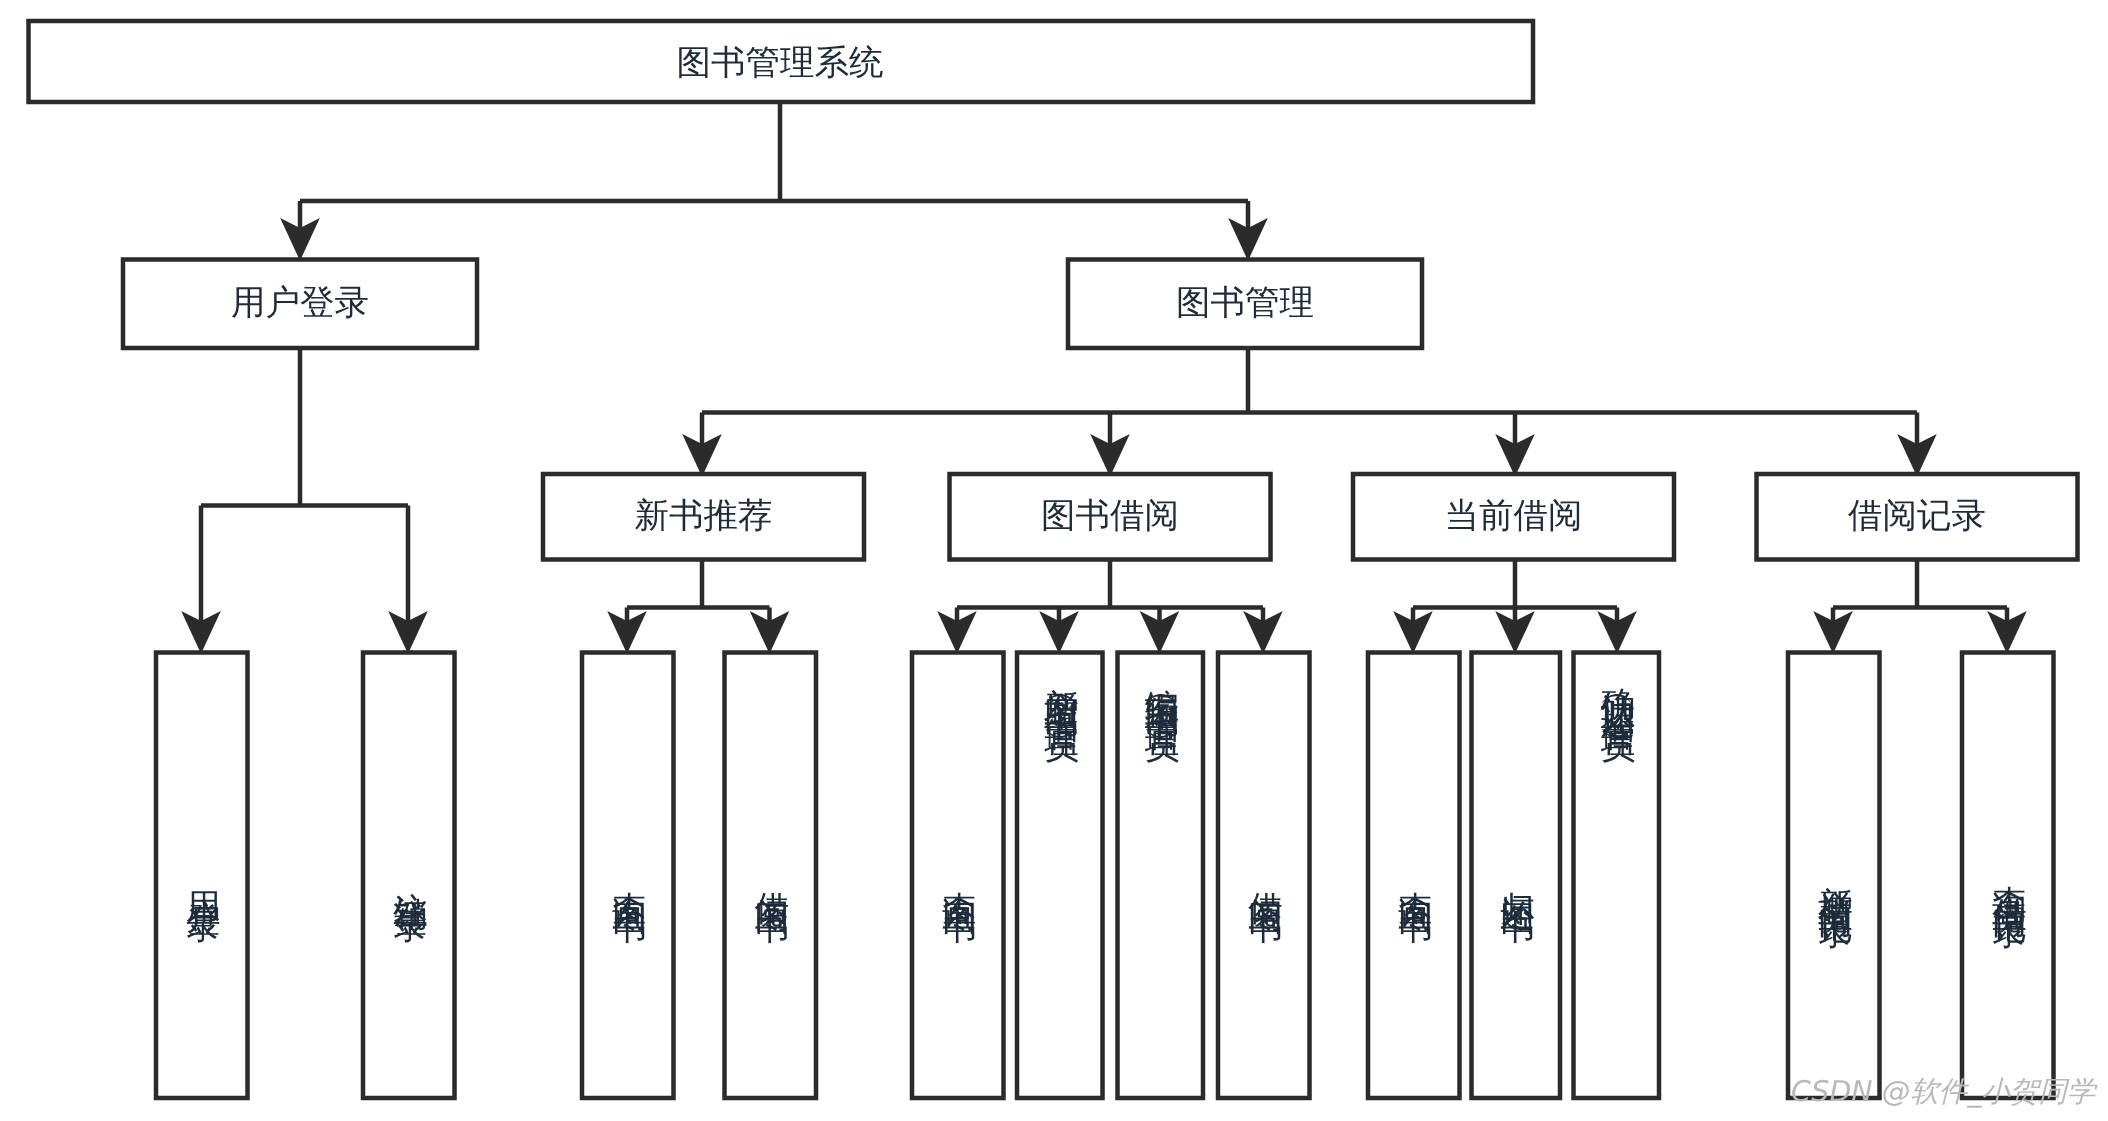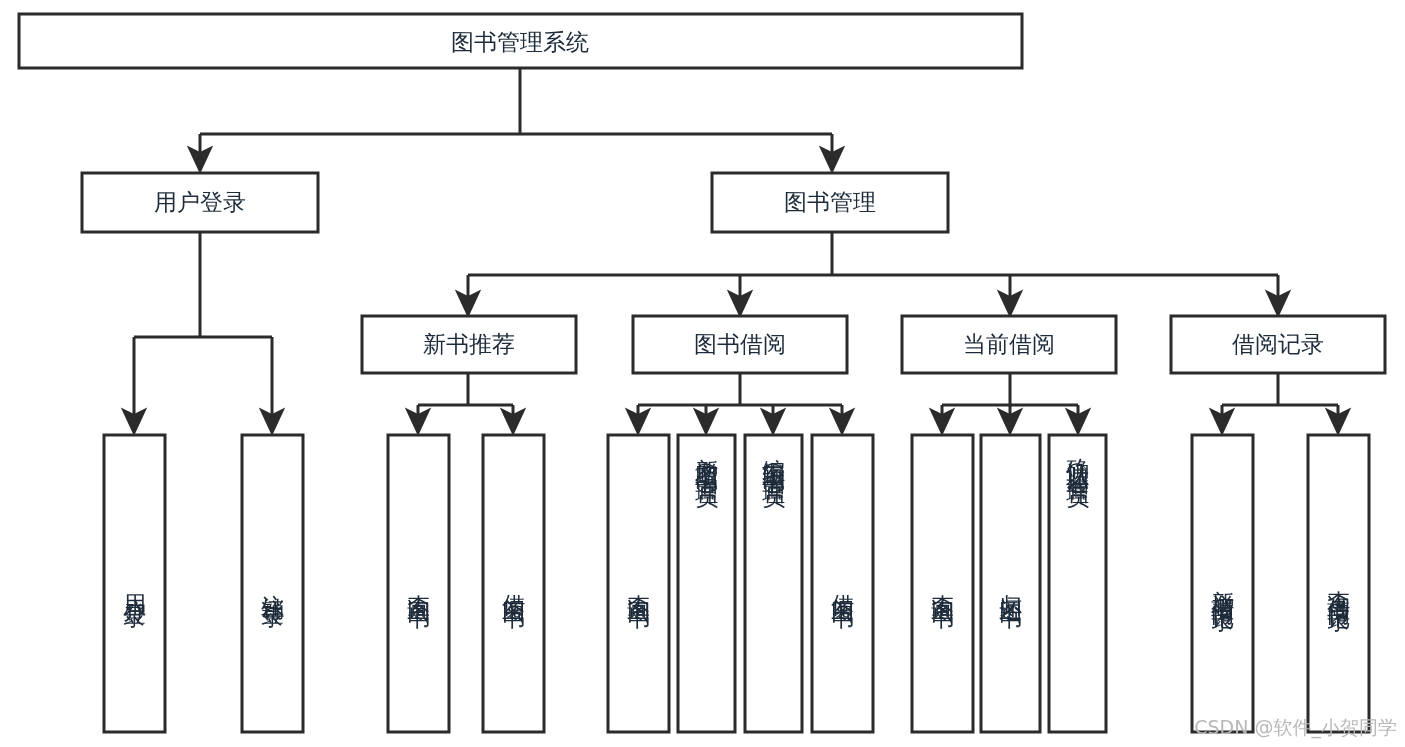--- a/index.html
+++ b/index.html
@@ -67,20 +67,21 @@
   #watermark {
     position: absolute;
     right: 8px;
     bottom: 6px;
     font-family: "DejaVu Sans", "Liberation Sans", sans-serif;
     font-size: 19px;
     color: #b8b8b8;
     white-space: nowrap;
     pointer-events: none;
     user-select: none;
+    font-style: italic;
   }
 </style>
 </head>
 <body>
 
 <svg id="diagram" viewBox="0 0 1405 747" xmlns="http://www.w3.org/2000/svg">
 
   <defs>
     <marker id="arrow" markerWidth="12" markerHeight="12" refX="4.2" refY="5" orient="auto" markerUnits="strokeWidth">
       <path d="M0,0.6 L9.5,5 L0,9.4 L2.2,5 Z" class="arrowhead"></path>

